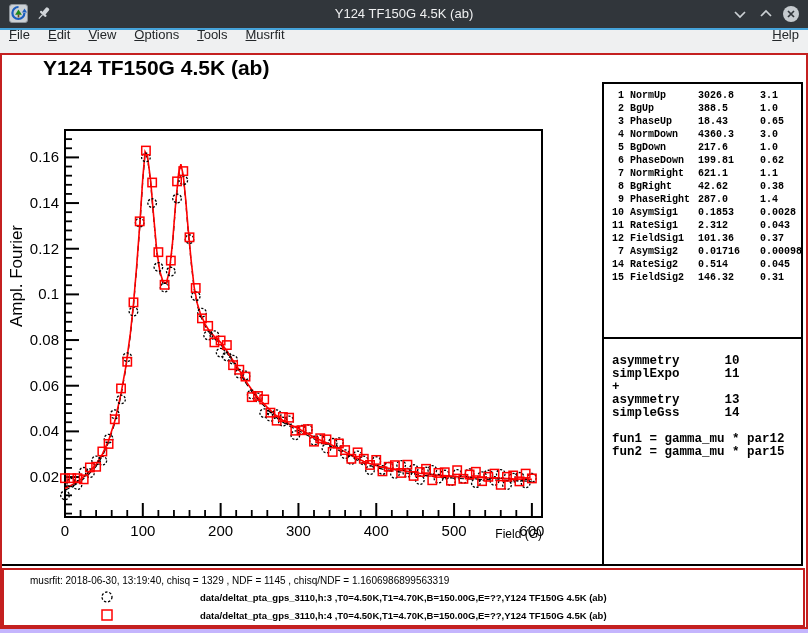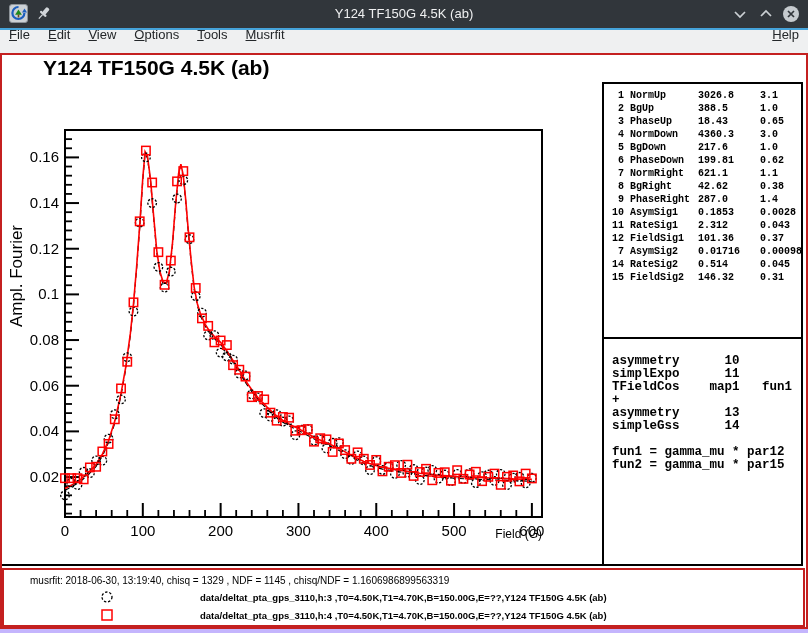--- a/index.html
+++ b/index.html
@@ -458,21 +458,20 @@
             <span class="param-num">15</span>
             <span class="">FieldSig2</span>
             <span class="">146.32</span>
             <span class="">0.31</span>
           </div>
         </div>
 
       <div class="theory-box" id="theory-box">
           <div class="theory-line">asymmetry      10</div>
           <div class="theory-line">simplExpo      11</div>
-          <div class="theory-line">TFieldCos    map1   fun1</div>
           <div class="theory-line">+</div>
           <div class="theory-line">asymmetry      13</div>
           <div class="theory-line">simpleGss      14</div>
           <div class="theory-line">&nbsp;</div>
           <div class="theory-line">fun1 = gamma_mu * par12</div>
           <div class="theory-line">fun2 = gamma_mu * par15</div>
         </div>
 
       <div class="info-box">
         <div class="fit-info">musrfit: 2018-06-30, 13:19:40, chisq = 1329 , NDF = 1145 , chisq/NDF = 1.1606986899563319</div>

